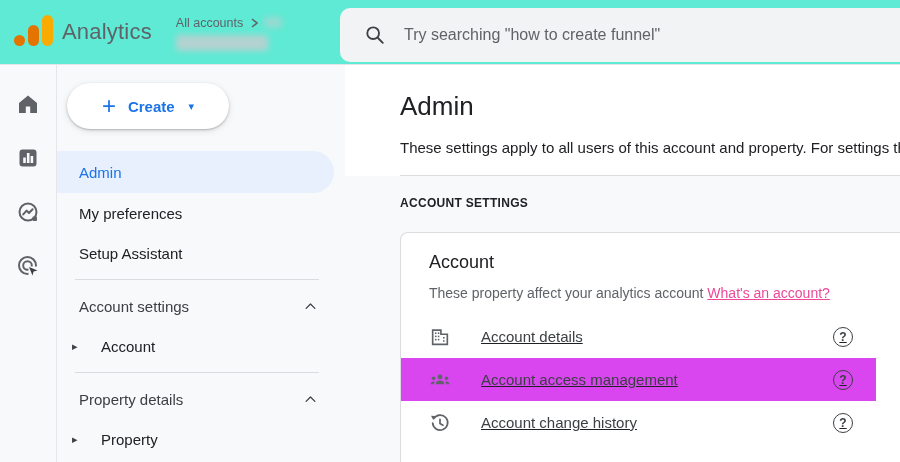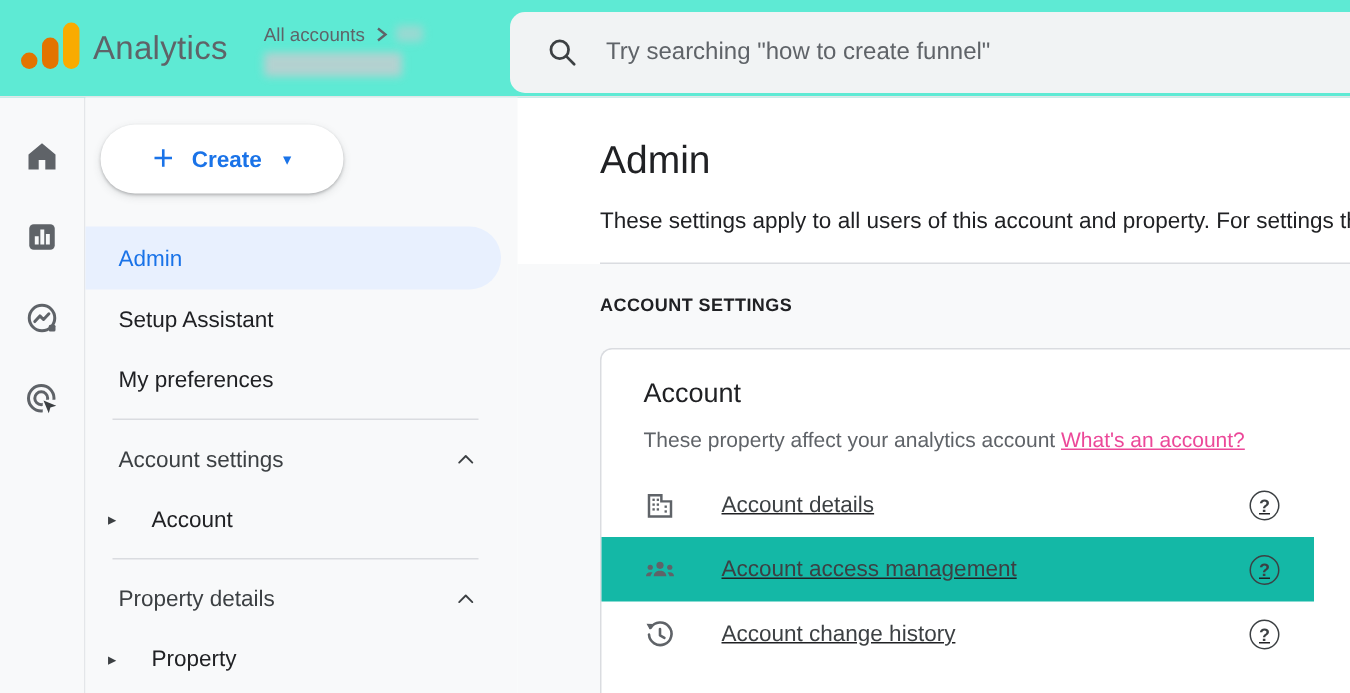--- a/index.html
+++ b/index.html
@@ -74,21 +74,21 @@
   .section-label { font-size:12px; font-weight:700; letter-spacing:.3px; color:#202124; }
 
   .card { margin-top:22px; width:501px; background:#fff; border:1px solid #dadce0;
     border-right:none; border-radius:8px 0 0 0; height:260px; }
   .card-title { padding:19px 0 0 28px; font-size:18px; color:#202124; }
   .card-sub { padding:12px 0 0 28px; font-size:14px; color:#5f6368; }
   .card-sub a { color:#ec4899; text-decoration:underline; cursor:pointer; }
   .card-rows { margin-top:14px;text-decoration:underline; }
   .card-row { height:43px; display:flex; align-items:center; padding-left:28px;
     margin-right:25px; cursor:pointer; }
-  .card-row.highlight { background:#14b8a6; }
+  .card-row.highlight { background:#d946ef; }
   .row-icon { width:22px; display:flex; }
   .row-label { margin-left:30px; font-size:15px; color:#3c4043; }
   .help-btn { margin-left:auto; margin-right:23px; width:20px; height:20px;
     border:1.6px solid #3c4043; border-radius:50%; display:flex; align-items:center;
     justify-content:center; font-size:12px; font-weight:700; color:#3c4043; cursor:pointer; }
 
   svg { display:block; }
 </style>
 </head>
 <body>
@@ -164,24 +164,24 @@
     <div class="create-btn">
       <span class="create-plus">+</span>
       <span class="create-label">Create</span>
       <span class="create-caret">▾</span>
     </div>
 
     <div class="nav-item selected">
       <span>Admin</span>
     </div>
     <div class="nav-item">
+      <span>My preferences</span>
+    </div>
+    <div class="nav-item">
       <span>Setup Assistant</span>
-    </div>
-    <div class="nav-item">
-      <span>My preferences</span>
     </div>
 
     <div class="side-divider"></div>
 
     <div class="section-head">
       <span>Account settings</span>
       <span class="grow"></span>
       <span>
         <svg width="15" height="15" viewBox="0 0 24 24">
           <polyline points="5,15 12,8 19,15" fill="none" stroke="#3c4043" stroke-width="2" stroke-linecap="round" stroke-linejoin="round"></polyline>

